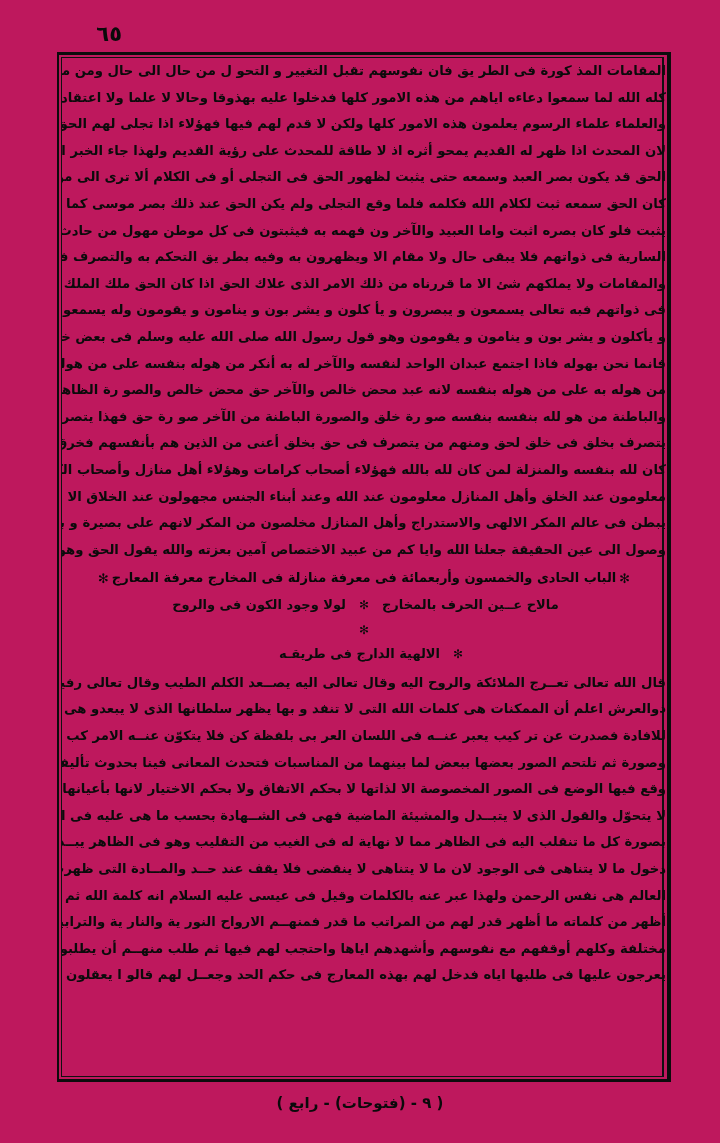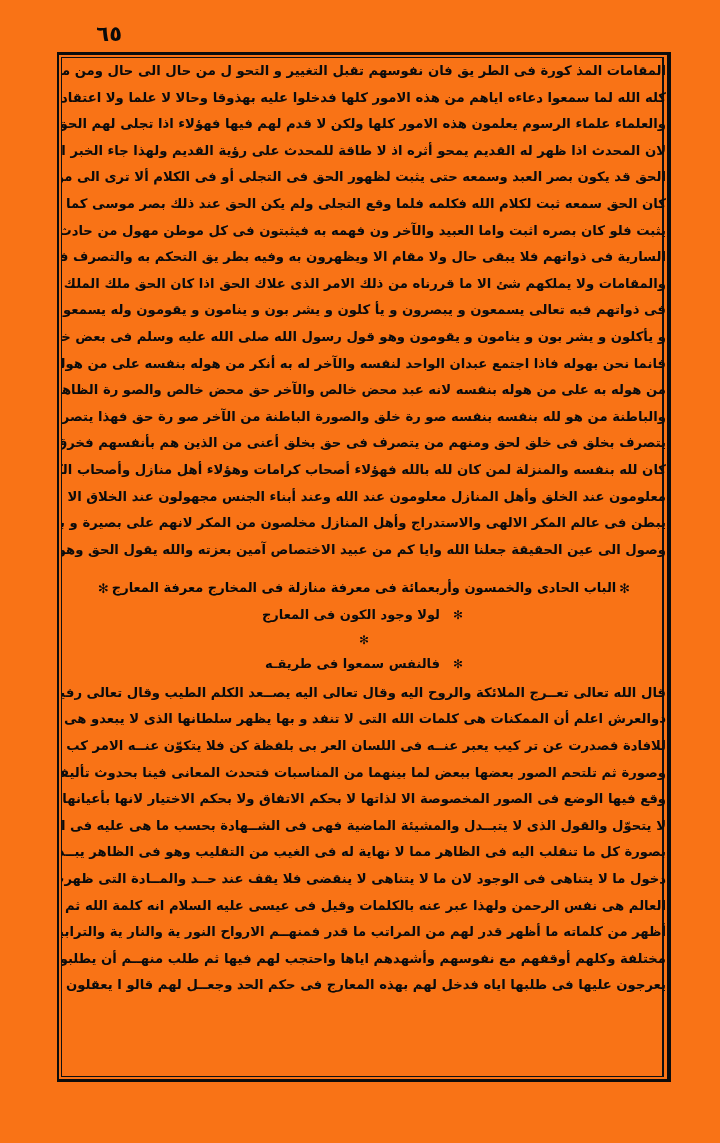--- a/index.html
+++ b/index.html
@@ -13,21 +13,21 @@
     height: 1143px;
     position: relative;
     overflow: hidden;
     font-family: "DejaVu Sans", sans-serif;
     color: #080808;
   }
 
   .page {
     position: absolute;
     inset: 0;
-    background: #f97316;
+    background: #be185d;
   }
 
   
   .folio {
     position: absolute;
     top: 22px;
     right: 598px;
     font-family: "DejaVu Sans", sans-serif;
     font-size: 21px;
     font-weight: 700;
@@ -92,21 +92,21 @@
   
   .line > span {
     display: inline-block;
     width: 100%;
     text-align: justify;
     text-align-last: justify;
   }
 
   
   .heading-block {
-    margin-top: 12px;
+    margin-top: 2px;
     margin-bottom: 2px;
   }
   .heading {
     font-family: "DejaVu Sans", sans-serif;
     font-size: 13px;
     font-weight: 700;
     line-height: 25px;
     text-align: center;
     text-align-last: center;
     color: #080808;
@@ -196,43 +196,45 @@
       <div class="line"><span>يبطن فى عالم المكر الالهى والاستدراج وأهل المنازل مخلصون من المكر لانهم على بصيرة و بينة من ربهم فهم أهل</span></div>
       <div class="line"><span>وصول الى عين الحقيقة جعلنا الله وايا كم من عبيد الاختصاص آمين بعزته والله يقول الحق وهو يهدى السبيل</span></div>
     </div>
 
     <div class="heading-block">
       <div class="heading"><span class="star">✻</span><span>الباب الحادى والخمسون وأربعمائة فى معرفة منازلة فى المخارج معرفة المعارج</span><span class="star">✻</span></div>
     </div>
 
     <div class="poem">
       <div class="verse">
+        <span class="hemistich first">مالاح عــين الحرف بالمخارج</span>
         <span class="verse-sep">✻</span>
-        <span class="hemistich second">لولا وجود الكون فى المعارج</span>
+        <span class="hemistich second">لولا وجود الكون فى والروح</span>
       </div>
       <div class="verse">
         <span class="verse-sep">✻</span>
       </div>
       <div class="verse">
         <span class="verse-sep">✻</span>
-        <span class="hemistich second">فالنفس سمعوا فى طريقـه</span>
+        <span class="hemistich second">الالهية الدارج فى طريقـه</span>
       </div>
     </div>
 
     <div class="body-block">
       <div class="line"><span>قال الله تعالى تعــرج الملائكة والروح اليه  وقال تعالى اليه يصــعد الكلم الطيب  وقال تعالى رفيع الدرجات</span></div>
       <div class="line"><span>ذوالعرش  اعلم أن الممكنات هى كلمات الله التى لا تنفد و بها يظهر سلطانها الذى لا يبعدو هى مركبات لانها أنت</span></div>
       <div class="line"><span>للافادة فصدرت عن تر كيب يعبر عنــه  فى اللسان العر بى بلفظة  كن فلا يتكوّن عنــه الامر كب من روح</span></div>
       <div class="line"><span>وصورة ثم تلتحم الصور بعضها ببعض لما بينهما من المناسبات فتحدث المعانى فينا بحدوث تأليفها الوضعى وما</span></div>
       <div class="line"><span>وقع فيها الوضع فى الصور المخصوصة الا لذاتها لا بحكم الاتفاق ولا بحكم الاختيار لانها بأعيانها أعطت العلم الذى</span></div>
       <div class="line"><span>لا يتحوّل والقول الذى لا يتبــدل والمشيئة الماضية فهى فى الشــهادة بحسب ما هى عليه فى الغيب فهى فى الغيب</span></div>
       <div class="line"><span>بصورة  كل ما تنقلب اليه فى الظاهر مما لا نهاية له فى الغيب من التقليب وهو فى الظاهر يبــدو مع الآنات اذ لا يصح</span></div>
       <div class="line"><span>دخول ما لا يتناهى فى الوجود لان ما لا يتناهى لا ينقضى فلا يقف عند حــد والمــادة التى ظهرت فيها كلمات الله التى هى</span></div>
       <div class="line"><span>العالم هى نفس الرحمن ولهذا عبر عنه بالكلمات  وقيل فى عيسى عليه السلام انه كلمة الله  ثم اعلم أن الله تعالى لما</span></div>
       <div class="line"><span>أظهر من كلماته ما أظهر قدر لهم من المراتب ما قدر فمنهــم الارواح النور ية والنار ية والترابية وهــم على مراتب</span></div>
       <div class="line"><span>مختلفة وكلهم أوقفهم مع نفوسهم وأشهدهم اياها واحتجب لهم فيها  ثم طلب منهــم أن يطلبوه و نصب لهــم معارج</span></div>
       <div class="line"><span>يعرجون عليها فى طلبها اياه فدخل لهم بهذه المعارج  فى حكم الحد وجعــل لهم قالو ا يعقلون بها و بعضــهم فــكرا</span></div>
     </div>
 
   </div>
 
+  <div class="footer">( ٩ - (فتوحات) - رابع )</div>
 
 </div>
 
 </body></html>

